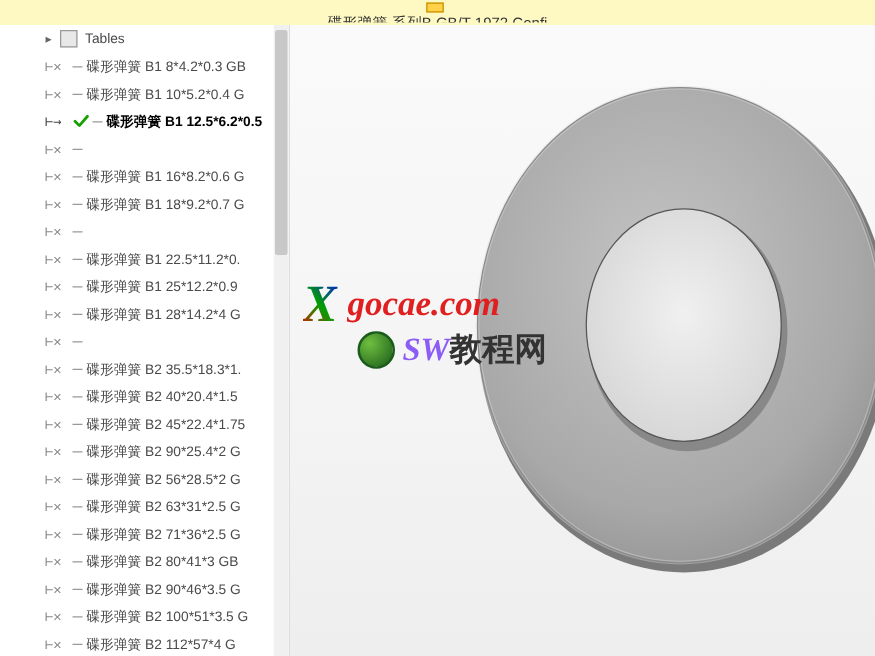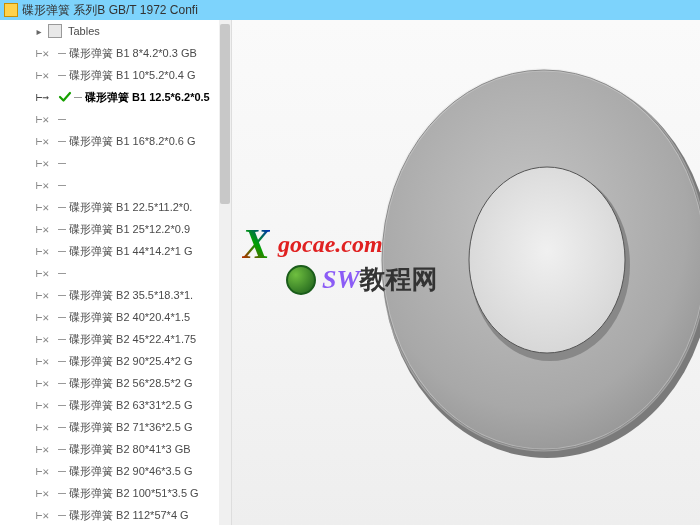--- a/index.html
+++ b/index.html
@@ -1,17 +1,17 @@
 <!DOCTYPE html>
 <html><head>
 <meta charset="utf-8">
 <style>
   * { margin: 0; padding: 0; box-sizing: border-box; }
   body { font-family: "Microsoft YaHei", Arial, sans-serif; font-size: 12px; background: #fff; width: 700px; height: 525px; overflow: hidden; position: relative; }
-  .header { display: flex; align-items: center; padding: 2px 4px; background: #7dd3fc; height: 20px; }
+  .header { display: flex; align-items: center; padding: 2px 4px; background: #fef9c3; height: 20px; flex-direction: column; }
   .header .icon-box { width: 14px; height: 14px; background: #ffd24a; border: 1px solid #c98f00; margin-right: 4px; display: flex; align-items: center; justify-content: center; }
   .header-title { font-size: 12px; color: #333; white-space: nowrap; overflow: hidden; }
   .content { display: flex; height: calc(100% - 20px); }
   .tree-panel { width: 232px; background: #fff; border-right: 1px solid #ddd; position: relative; overflow: hidden; }
   .scroll-track { position: absolute; right: 0; top: 0; width: 12px; height: 100%; background: #f0f0f0; }
   .scroll-thumb { position: absolute; width: 10px; left: 1px; top: 4px; height: 180px; background: #c8c8c8; border-radius: 2px; }
   .tree-row { display: flex; align-items: center; height: 22px; padding-left: 20px; white-space: nowrap; }
   .tree-row.tables { padding-left: 34px; }
   .tree-row.config { padding-left: 36px; }
   .expand-icon { width: 10px; height: 10px; margin-right: 4px; color: #666; display: inline-flex; align-items: center; justify-content: center; font-size: 10px; }
@@ -22,21 +22,21 @@
   .check-icon { width: 14px; height: 14px; margin-right: 2px; display: inline-flex; align-items: center; justify-content: center; }
   .label-text { color: #4a4a4a; font-size: 11px; overflow: hidden; text-overflow: ellipsis; }
   .label-text.bold { font-weight: bold; color: #000; }
   .viewport { flex: 1; position: relative; }
   .viewport-bg { position: absolute; inset: 0; background: linear-gradient(180deg, #fafafa 0%, #f5f5f5 50%, #eeeeee 100%); }
   .disc { position: absolute; left: 130px; top: 30px; width: 370px; height: 420px; }
   .disc svg { width: 100%; height: 100%; }
   .watermark { position: absolute; left: 10px; top: 200px; pointer-events: none; }
   .wm-top { display: flex; align-items: center; gap: 8px; }
   .wm-x { font-family: serif; font-weight: 900; font-size: 42px; font-style: italic; background: linear-gradient(45deg,#ff0000,#00a000,#0000ff); -webkit-background-clip: text; background-clip: text; color: transparent; }
-  .wm-url { font-family: "Comic Sans MS", cursive; font-size: 24px; font-weight: bold; font-style: italic; color: #e02020; }
+  .wm-url { font-family: "Comic Sans MS", cursive; font-size: 28px; font-weight: bold; font-style: italic; color: #e02020; }
   .wm-bottom { display: flex; align-items: center; gap: 6px; margin-left: 44px; margin-top: -6px; }
   .wm-globe { width: 30px; height: 30px; border-radius: 50%; background: radial-gradient(circle at 30% 30%, #6fbf3f, #1a5c1a); border: 2px solid #1a5c1a; }
   .wm-sw-text { font-family: serif; font-weight: bold; font-size: 26px; color: #333; }
   .wm-sw-prefix { color: #8b5cf6; font-style: italic; font-weight: 900; }
 </style>
 </head>
 <body>
 
 <div class="header">
   <span class="icon-box"></span>
@@ -101,20 +101,21 @@
           <span class="hline"></span>
           <span class="label-text">碟形弹簧 B1 16*8.2*0.6 G</span>
         </div>
         <div class="tree-row config">
           <span class="cfg-icon">
             <svg viewBox="0 0 20 14">
               <text x="0" y="11" font-size="11" fill="#888" font-family="monospace">⊢✕</text>
             </svg>
           </span>
           <span class="hline"></span>
+          <span class="label-text">碟形弹簧 B1 18*9.2*0.7 G</span>
         </div>
         <div class="tree-row config">
           <span class="cfg-icon">
             <svg viewBox="0 0 20 14">
               <text x="0" y="11" font-size="11" fill="#888" font-family="monospace">⊢✕</text>
             </svg>
           </span>
           <span class="hline"></span>
         </div>
         <div class="tree-row config">
@@ -135,21 +136,21 @@
           <span class="hline"></span>
           <span class="label-text">碟形弹簧 B1 25*12.2*0.9</span>
         </div>
         <div class="tree-row config">
           <span class="cfg-icon">
             <svg viewBox="0 0 20 14">
               <text x="0" y="11" font-size="11" fill="#888" font-family="monospace">⊢✕</text>
             </svg>
           </span>
           <span class="hline"></span>
-          <span class="label-text">碟形弹簧 B1 44*14.2*1 G</span>
+          <span class="label-text">碟形弹簧 B1 28*14.2*4 G</span>
         </div>
         <div class="tree-row config">
           <span class="cfg-icon">
             <svg viewBox="0 0 20 14">
               <text x="0" y="11" font-size="11" fill="#888" font-family="monospace">⊢✕</text>
             </svg>
           </span>
           <span class="hline"></span>
         </div>
         <div class="tree-row config">

